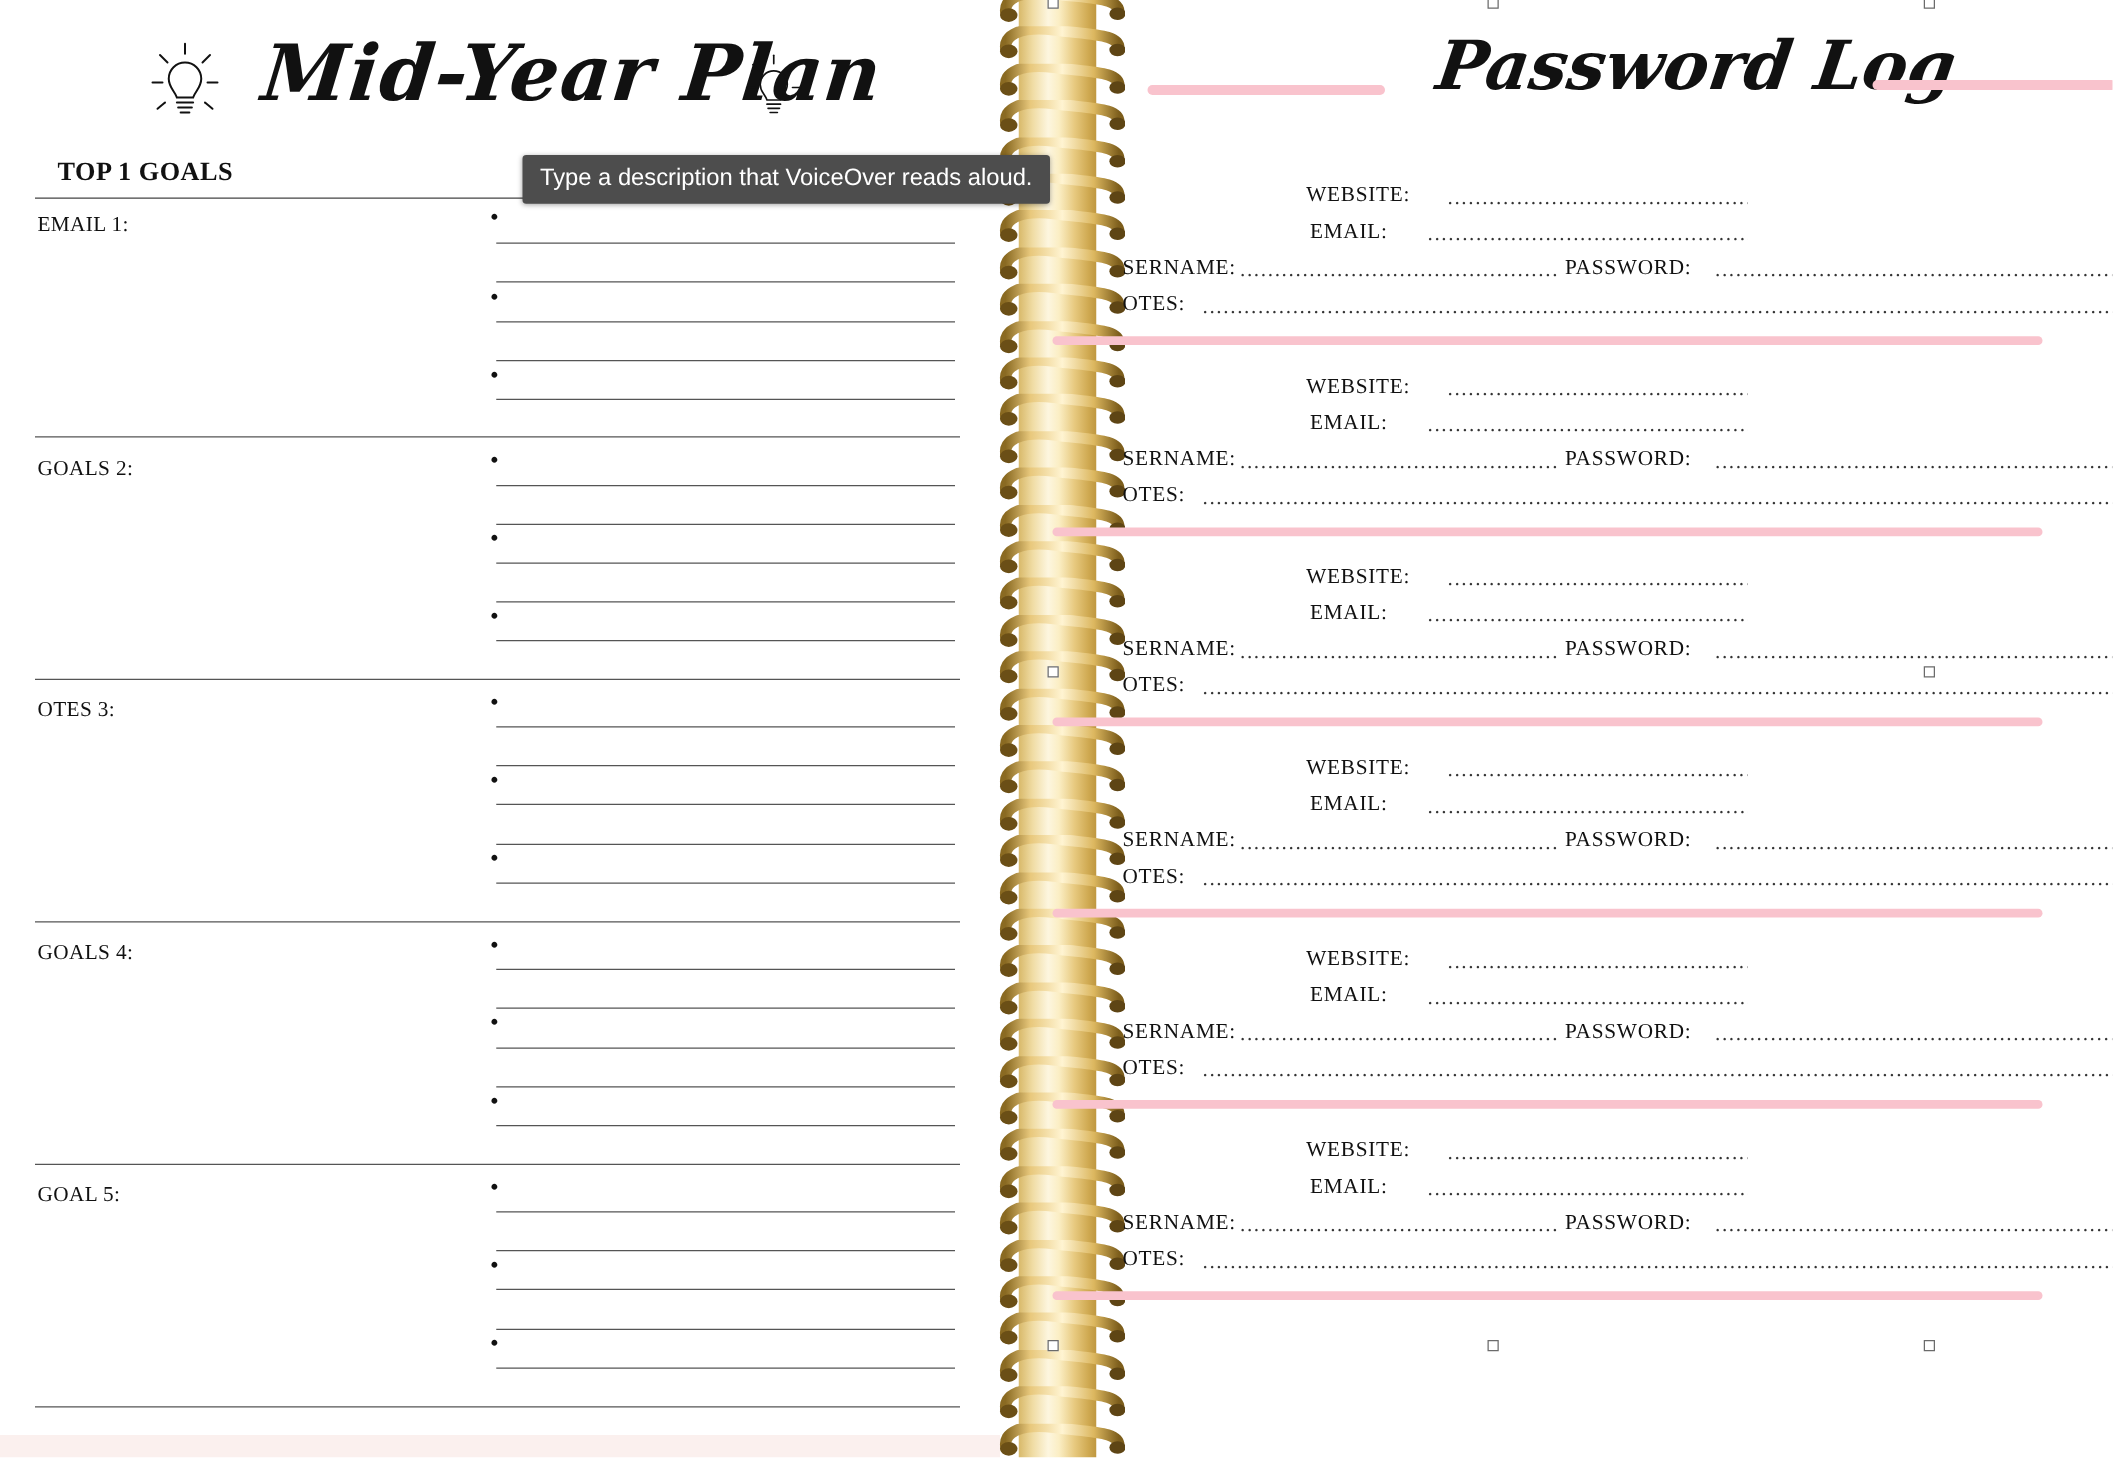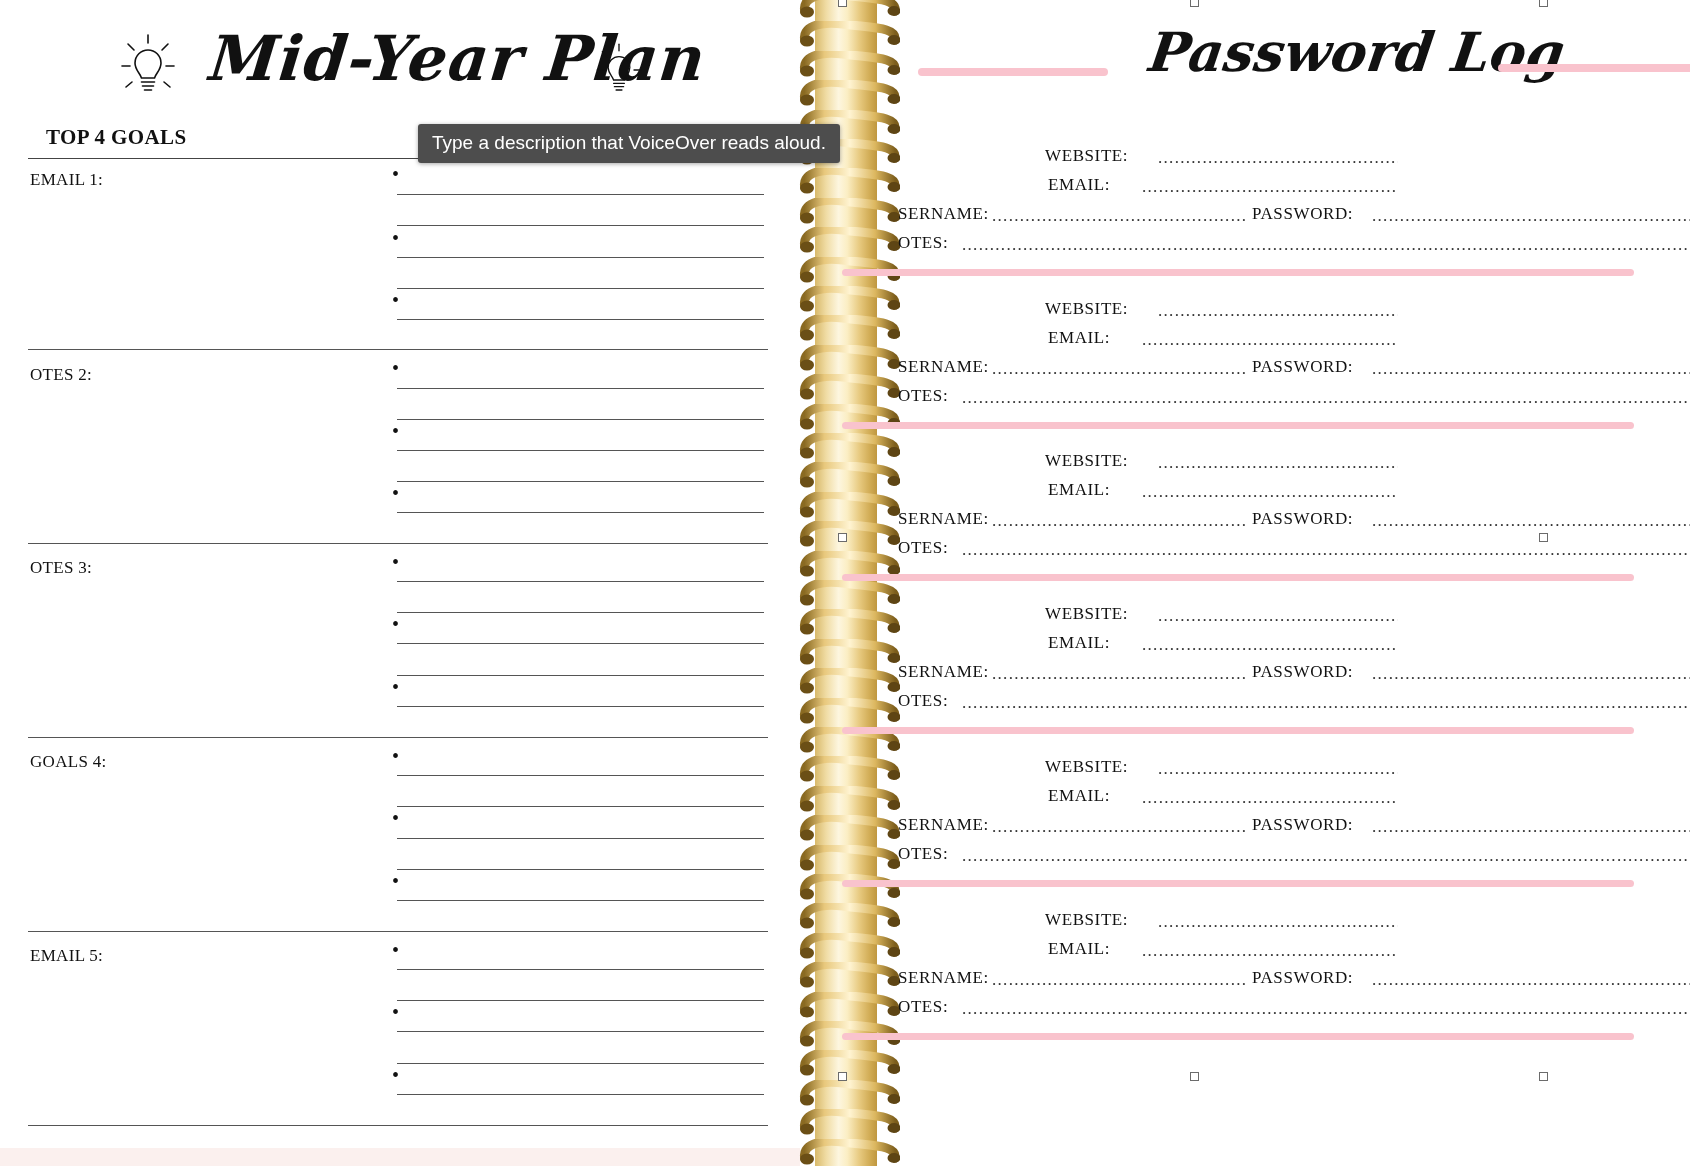--- a/index.html
+++ b/index.html
@@ -244,38 +244,38 @@
           <line x1="30" y1="5" x2="30" y2="13"></line>
           <line x1="10" y1="14" x2="16" y2="20"></line>
           <line x1="50" y1="14" x2="44" y2="20"></line>
           <line x1="4" y1="36" x2="12" y2="36"></line>
           <line x1="56" y1="36" x2="48" y2="36"></line>
         </g>
       </svg>
     </div>
   </div>
 
-  <div id="top5">TOP 4 GOALS</div>
+  <div id="top5">TOP 1 GOALS</div>
   <div id="top5-rule"></div>
 
   <div class="goal-block">
     <div class="goal-label" style="top:170px">EMAIL 1:</div>
     <div class="bullet" style="left:392px; top:164px">•</div>
     <div class="bullet" style="left:392px; top:228px">•</div>
     <div class="bullet" style="left:392px; top:290px">•</div>
     <div class="write-line" style="left:397px; top:194px; width:367px"></div>
     <div class="write-line" style="left:397px; top:225px; width:367px"></div>
     <div class="write-line" style="left:397px; top:257px; width:367px"></div>
     <div class="write-line" style="left:397px; top:288px; width:367px"></div>
     <div class="write-line" style="left:397px; top:319px; width:367px"></div>
     <div class="goal-sep" style="top:349px"></div>
   </div>
 
   <div class="goal-block">
-    <div class="goal-label" style="top:365px">OTES 2:</div>
+    <div class="goal-label" style="top:365px">GOALS 2:</div>
     <div class="bullet" style="left:392px; top:358px">•</div>
     <div class="bullet" style="left:392px; top:421px">•</div>
     <div class="bullet" style="left:392px; top:483px">•</div>
     <div class="write-line" style="left:397px; top:388px; width:367px"></div>
     <div class="write-line" style="left:397px; top:419px; width:367px"></div>
     <div class="write-line" style="left:397px; top:450px; width:367px"></div>
     <div class="write-line" style="left:397px; top:481px; width:367px"></div>
     <div class="write-line" style="left:397px; top:512px; width:367px"></div>
     <div class="goal-sep" style="top:543px"></div>
   </div>
@@ -300,21 +300,21 @@
     <div class="bullet" style="left:392px; top:871px">•</div>
     <div class="write-line" style="left:397px; top:775px; width:367px"></div>
     <div class="write-line" style="left:397px; top:806px; width:367px"></div>
     <div class="write-line" style="left:397px; top:838px; width:367px"></div>
     <div class="write-line" style="left:397px; top:869px; width:367px"></div>
     <div class="write-line" style="left:397px; top:900px; width:367px"></div>
     <div class="goal-sep" style="top:931px"></div>
   </div>
 
   <div class="goal-block">
-    <div class="goal-label" style="top:946px">EMAIL 5:</div>
+    <div class="goal-label" style="top:946px">GOAL 5:</div>
     <div class="bullet" style="left:392px; top:940px">•</div>
     <div class="bullet" style="left:392px; top:1002px">•</div>
     <div class="bullet" style="left:392px; top:1065px">•</div>
     <div class="write-line" style="left:397px; top:969px; width:367px"></div>
     <div class="write-line" style="left:397px; top:1000px; width:367px"></div>
     <div class="write-line" style="left:397px; top:1031px; width:367px"></div>
     <div class="write-line" style="left:397px; top:1063px; width:367px"></div>
     <div class="write-line" style="left:397px; top:1094px; width:367px"></div>
     <div class="goal-sep" style="top:1125px"></div>
   </div>

